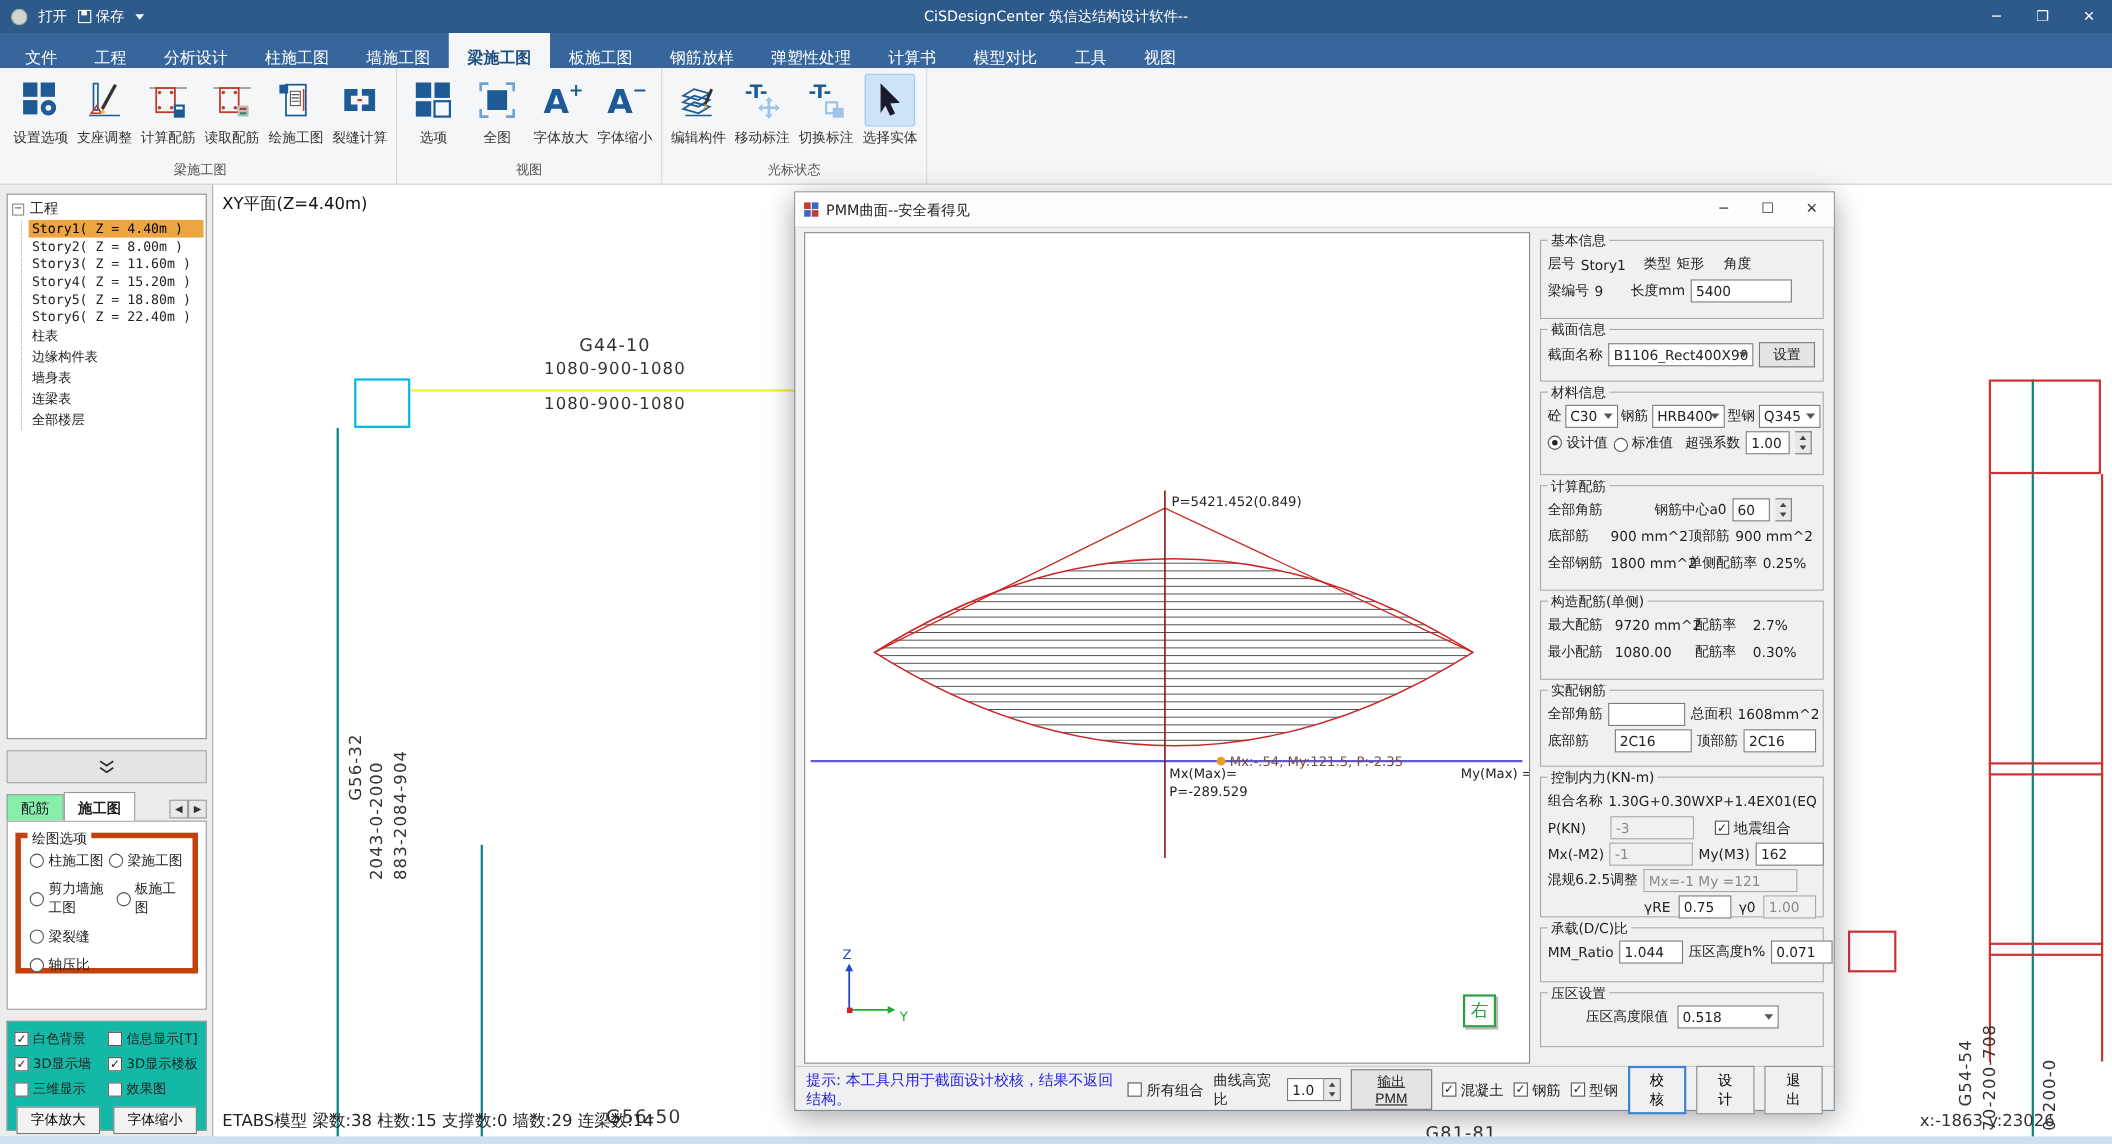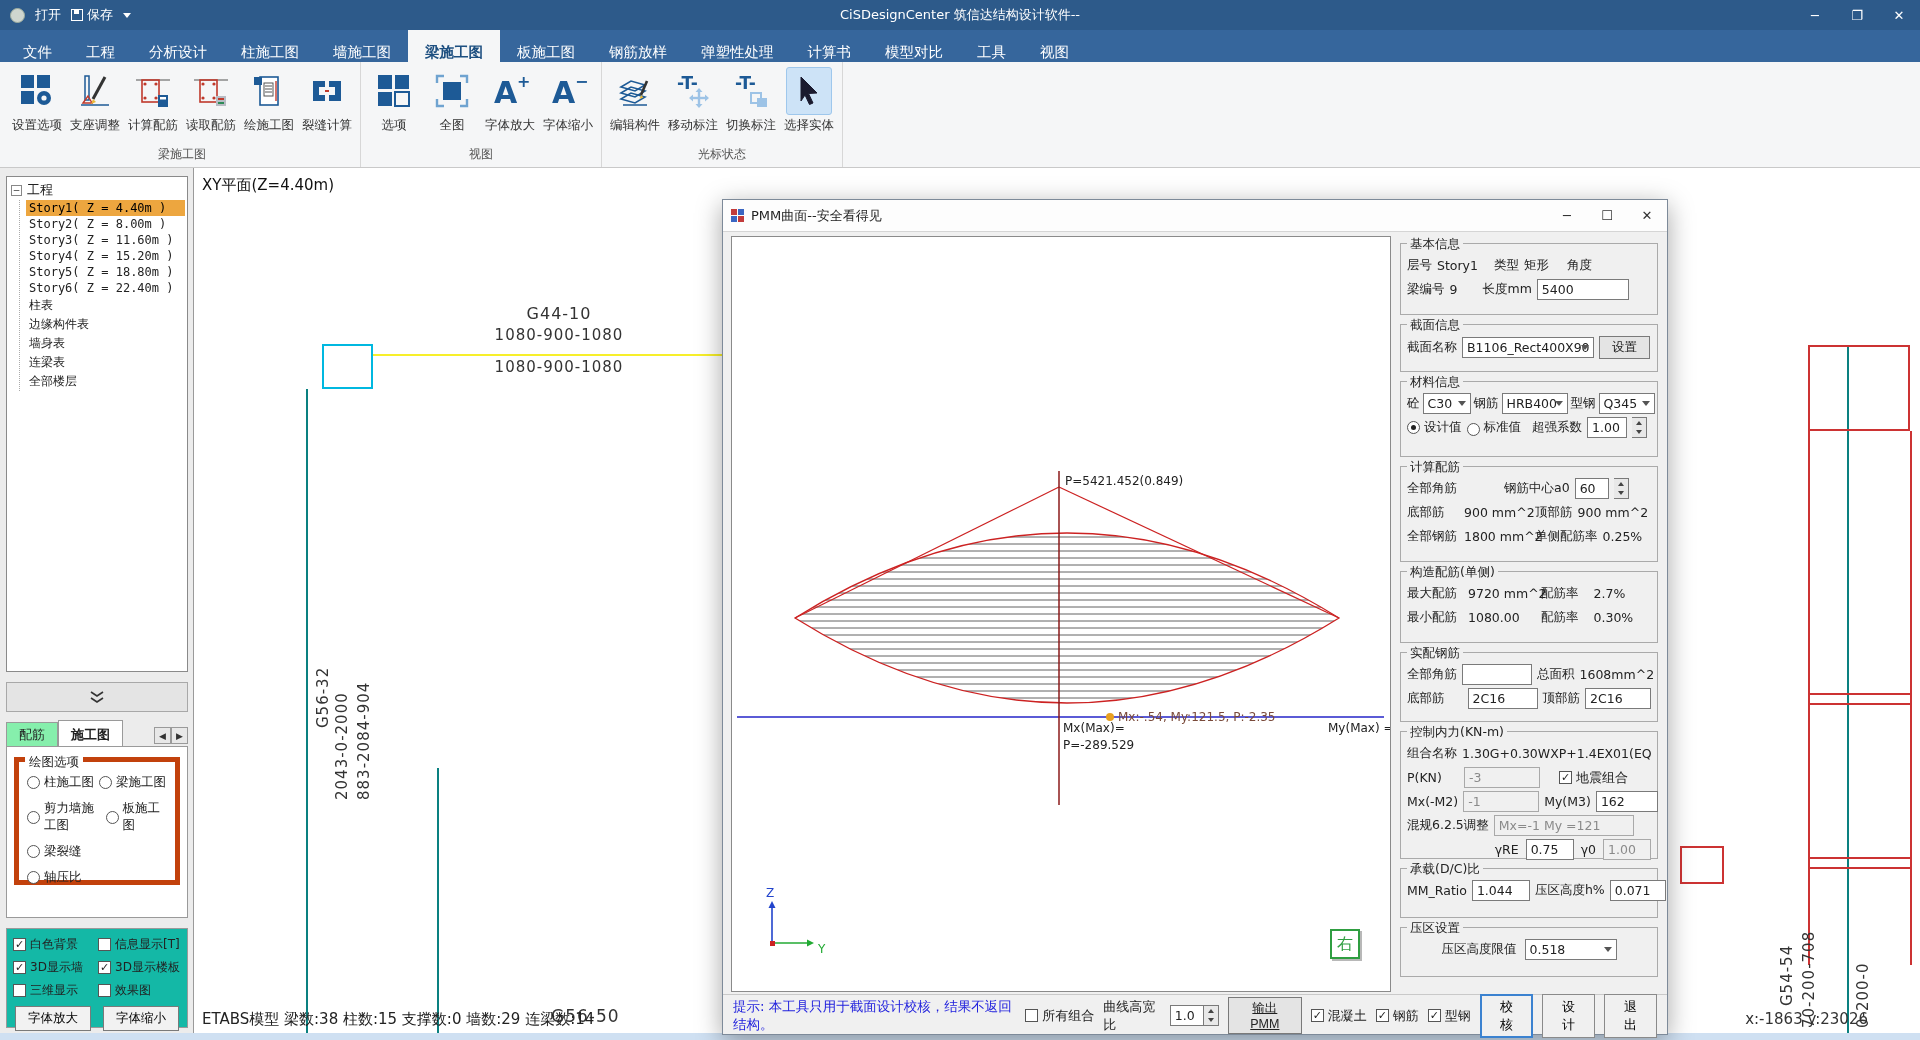--- a/index.html
+++ b/index.html
@@ -79,21 +79,21 @@
 .red-vline{position:absolute;width:2px;background:#cc3333}
 .red-hbar{position:absolute;height:12px;border-top:2px solid #cc3333;border-bottom:2px solid #cc3333}
 
 
 .statusbar{position:absolute;left:194px;right:0;top:1008px;height:24px;font-size:15px;color:#222;pointer-events:none}
 .statusbar .model{position:absolute;left:8px;top:2px}
 .statusbar .coords{position:absolute;right:52px;top:2px;color:#333}
 .bottom-strip{position:absolute;left:0;bottom:0;width:100%;height:7px;background:#cfe0f2}
 
 
-.dialog{position:absolute;left:722px;top:199px;width:946px;height:836px;background:#f0f0f0;border:1px solid #7d8a99;box-shadow:0 6px 24px rgba(0,0,0,.35)}
+.dialog{position:absolute;left:722px;top:174px;width:946px;height:836px;background:#f0f0f0;border:1px solid #7d8a99;box-shadow:0 6px 24px rgba(0,0,0,.35)}
 .dlg-titlebar{position:absolute;left:0;top:0;width:100%;height:32px;background:#fdfdfd;border-bottom:1px solid #d5d5d5;display:flex;align-items:center;padding-left:8px;font-size:13px}
 .dlg-icon{width:14px;height:14px;display:grid;grid-template-columns:6px 6px;grid-template-rows:6px 6px;gap:1px;margin-right:6px}
 .dlg-icon i{background:#c23b3b}
 .dlg-icon i:nth-child(2){background:#3b66c2}
 .dlg-icon i:nth-child(3){background:#3b66c2}
 .dlg-icon i:nth-child(4){background:#c23b3b}
 .dlg-controls{margin-left:auto;display:flex}
 .dlg-btn{width:40px;height:31px;display:flex;align-items:center;justify-content:center;font-size:13px;color:#333}
 .chart-area{position:absolute;left:8px;top:36px;width:660px;height:756px;background:#fff;border:1px solid #8a8a8a}
 .view-badge{position:absolute;right:30px;bottom:32px;width:30px;height:30px;background:#fff;border:2px solid #2f9e41;color:#2f9e41;display:flex;align-items:center;justify-content:center;font-size:16px;box-shadow:2px 2px 0 #b8b8b8}

